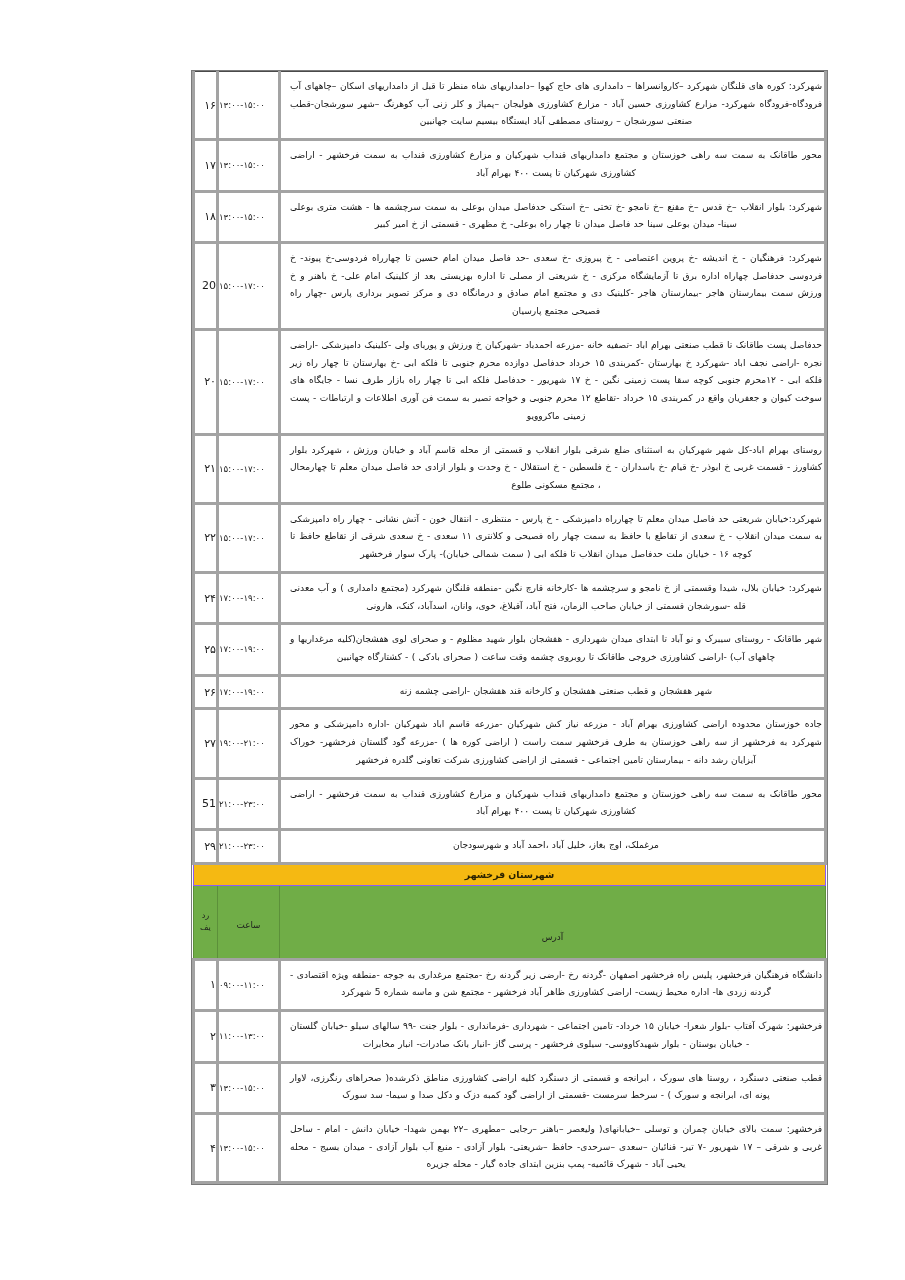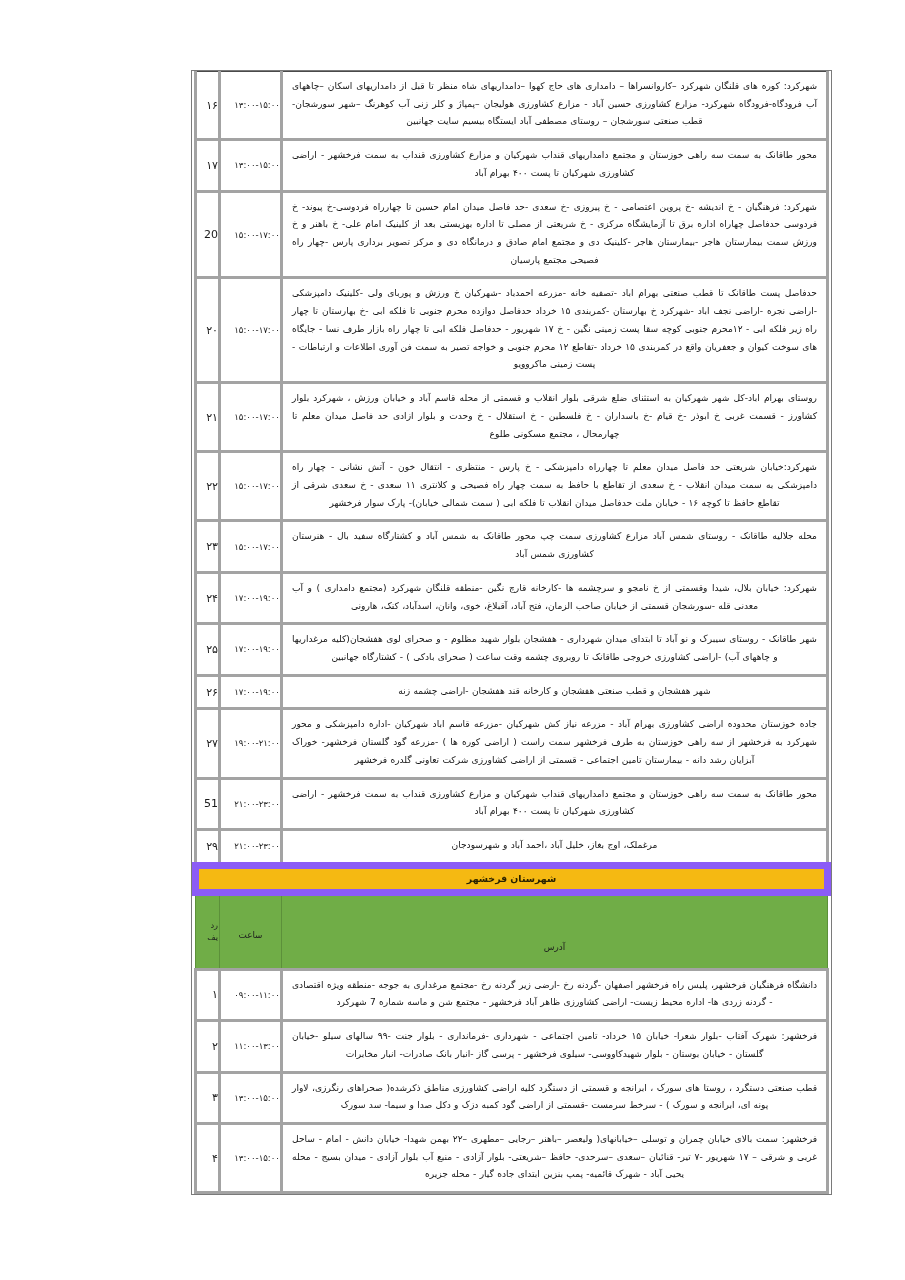--- a/index.html
+++ b/index.html
@@ -47,30 +47,30 @@
     outline: 1px solid #7a7a7a;
   }
 
   col.c-addr { width: 546px; }
   col.c-time { width: 62px; }
   col.c-num  { width: 24px; }
 
   td.addr {
     text-align: justify;
     text-align-last: center;
-    padding: 6px 9px 7px 9px;
+    padding: 6px 2px 7px 9px;
     font-size: 9.1px;
     line-height: 1.95;
     color: #141414;
     letter-spacing: 0.1px;
     word-spacing: 0.4px;
   }
 
   td.time {
-    text-align: right;
+    text-align: left;
     font-size: 8.6px;
     color: #1a1a1a;
     letter-spacing: 0.3px;
     white-space: nowrap;
   }
 
   td.num {
     font-size: 11px;
     color: #1a1a1a;
   }
@@ -79,41 +79,40 @@
   tr.thick-top > td { border-top: 1.6px solid #4a4a4a; }
 
   
   tr.section-band td {
     background: #f5b912;
     text-align: center;
     font-size: 9.4px;
     font-weight: bold;
     color: #2a2200;
     padding: 4px 0 5px 0;
-    border: 7px solid #8b5cf6;
+    border: 1px solid #8b5cf6;
   }
 
   
   tr.head-row td {
     background: #70ad47;
     color: #1d1d1d;
     font-size: 8.8px;
     text-align: center;
     border: 1px solid #5c903a;
     font-weight: normal;
   }
   tr.head-row td.h-addr { height: 44px; vertical-align: bottom; padding-bottom: 16px; }
   tr.head-row td.h-time { height: 44px; vertical-align: bottom; padding-bottom: 28px; }
   tr.head-row td.h-num  {
     height: 44px;
     vertical-align: middle;
     line-height: 1.45;
     font-size: 8.2px;
     padding: 0 1px;
-    text-align: right;
   }
   .stacked { display: block; }
 </style>
 </head>
 <body>
 
 <div class="page">
 
   <table class="sheet-table">
     <colgroup>
@@ -128,20 +127,25 @@
         <td class="time">۱۳:۰۰-۱۵:۰۰</td>
         <td class="num">۱۶</td>
       </tr>
 
       <tr class="thick-top">
         <td class="addr">محور طاقانک به سمت سه راهی خوزستان و مجتمع دامداریهای قنداب شهرکیان و مزارع کشاورزی قنداب به سمت فرخشهر - اراضی کشاورزی شهرکیان تا پست ۴۰۰ بهرام آباد</td>
         <td class="time">۱۳:۰۰-۱۵:۰۰</td>
         <td class="num">۱۷</td>
       </tr>
 
+      <tr class="thick-top">
+        <td class="addr">شهرکرد: بلوار انقلاب –خ قدس –خ مقنع –خ نامجو -خ تختی –خ استکی حدفاصل میدان بوعلی به سمت سرچشمه ها - هشت متری بوعلی سینا- میدان بوعلی سینا حد فاصل میدان تا چهار راه بوعلی- خ مظهری - قسمتی از خ امیر کبیر</td>
+        <td class="time">۱۳:۰۰-۱۵:۰۰</td>
+        <td class="num">۱۸</td>
+      </tr>
 
       <tr>
         <td class="addr">شهرکرد: فرهنگیان - خ اندیشه -خ پروین اعتصامی - خ پیروزی -خ سعدی -حد فاصل میدان امام حسین تا چهارراه فردوسی-خ پیوند- خ فردوسی حدفاصل چهاراه اداره برق تا آزمایشگاه مرکزی - خ شریعتی از مصلی تا اداره بهزیستی بعد از کلینیک امام علی- خ باهنر و خ ورزش سمت بیمارستان هاجر -بیمارستان هاجر -کلینیک دی و مجتمع امام صادق و درمانگاه دی و مرکز تصویر برداری پارس -چهار راه فصیحی مجتمع پارسیان</td>
         <td class="time">۱۵:۰۰-۱۷:۰۰</td>
         <td class="num">20</td>
       </tr>
 
       <tr class="thick-top">
         <td class="addr">حدفاصل پست طاقانک تا قطب صنعتی بهرام اباد -تصفیه خانه -مزرعه احمدباد -شهرکیان خ ورزش و پوربای ولی -کلینیک دامپزشکی -اراضی نجره -اراضی نجف اباد -شهرکرد خ بهارستان -کمربندی ۱۵ خرداد حدفاصل دوازده محرم جنوبی تا فلکه ابی -خ بهارستان تا چهار راه زیر فلکه ابی - ۱۲محرم جنوبی کوچه سقا پست زمینی نگین - خ ۱۷ شهریور - حدفاصل فلکه ابی تا چهار راه بازار طرف نسا - جایگاه های سوخت کیوان و جعفریان واقع در کمربندی ۱۵ خرداد -تقاطع ۱۲ محرم جنوبی و خواجه تصیر به سمت فن آوری اطلاعات و ارتباطات - پست زمینی ماکروویو</td>
         <td class="time">۱۵:۰۰-۱۷:۰۰</td>
@@ -153,25 +157,20 @@
         <td class="time">۱۵:۰۰-۱۷:۰۰</td>
         <td class="num">۲۱</td>
       </tr>
 
       <tr>
         <td class="addr">شهرکرد:خیابان شریعتی حد فاصل میدان معلم تا چهارراه دامپزشکی - خ پارس - منتظری - انتقال خون - آتش نشانی - چهار راه دامپزشکی به سمت میدان انقلاب - خ سعدی از تقاطع با حافظ به سمت چهار راه فصیحی و کلانتری ۱۱ سعدی - خ سعدی شرقی از تقاطع حافظ تا کوچه ۱۶ - خیابان ملت حدفاصل میدان انقلاب تا فلکه ابی ( سمت شمالی خیابان)- پارک سوار فرخشهر</td>
         <td class="time">۱۵:۰۰-۱۷:۰۰</td>
         <td class="num">۲۲</td>
       </tr>
 
-      <tr class="thick-top">
-        <td class="addr">محله جلالیه طاقانک - روستای شمس آباد مزارع کشاورزی سمت چپ  محور طاقانک به شمس آباد و کشتارگاه سفید بال - هنرستان کشاورزی شمس آباد</td>
-        <td class="time">۱۵:۰۰-۱۷:۰۰</td>
-        <td class="num">۲۳</td>
-      </tr>
 
       <tr class="thick-top">
         <td class="addr">شهرکرد:  خیابان بلال، شیدا وقسمتی از خ نامجو و سرچشمه ها -کارخانه قارچ نگین -منطقه قلنگان شهرکرد (مجتمع دامداری ) و آب معدنی قله -سورشجان قسمتی از خیابان صاحب الزمان، فتح آباد، آقبلاغ، خوی، وانان، اسدآباد، کنک، هارونی</td>
         <td class="time">۱۷:۰۰-۱۹:۰۰</td>
         <td class="num">۲۴</td>
       </tr>
 
       <tr class="thick-top">
         <td class="addr">شهر طاقانک  - روستای سیبرک و نو آباد تا ابتدای میدان شهرداری - هفشجان بلوار شهید مظلوم -  و صحرای لوی هفشجان(کلیه مرغداریها و چاههای آب) -اراضی کشاورزی خروجی طاقانک تا روبروی چشمه وقت ساعت ( صحرای بادکی ) - کشتارگاه جهانبین</td>
         <td class="time">۱۷:۰۰-۱۹:۰۰</td>
@@ -209,21 +208,21 @@
       <tr class="head-row">
         <td class="h-addr">آدرس</td>
         <td class="h-time">ساعت</td>
         <td class="h-num">
             <span class="stacked">رد</span>
             <span class="stacked">یف</span>
           </td>
       </tr>
 
       <tr>
-        <td class="addr">دانشگاه فرهنگیان فرخشهر،  پلیس راه فرخشهر اصفهان -گردنه رخ -ارضی زیر گردنه رخ -مجتمع مرغداری به جوجه -منطقه ویژه اقتصادی - گردنه زردی ها- اداره محیط زیست-  اراضی کشاورزی ظاهر آباد فرخشهر - مجتمع شن و ماسه شماره 7 شهرکرد</td>
+        <td class="addr">دانشگاه فرهنگیان فرخشهر،  پلیس راه فرخشهر اصفهان -گردنه رخ -ارضی زیر گردنه رخ -مجتمع مرغداری به جوجه -منطقه ویژه اقتصادی - گردنه زردی ها- اداره محیط زیست-  اراضی کشاورزی ظاهر آباد فرخشهر - مجتمع شن و ماسه شماره 5 شهرکرد</td>
         <td class="time">۰۹:۰۰-۱۱:۰۰</td>
         <td class="num">۱</td>
       </tr>
 
       <tr class="thick-top">
         <td class="addr">فرخشهر: شهرک آفتاب -بلوار شعرا- خیابان ۱۵ خرداد- تامین اجتماعی - شهرداری -فرمانداری - بلوار جنت -۹۹ سالهای سیلو -خیابان گلستان - خیابان بوستان - بلوار شهیدکاووسی- سیلوی فرخشهر - پرسی گاز  -انبار بانک صادرات- انبار مخابرات</td>
         <td class="time">۱۱:۰۰-۱۳:۰۰</td>
         <td class="num">۲</td>
       </tr>
 

